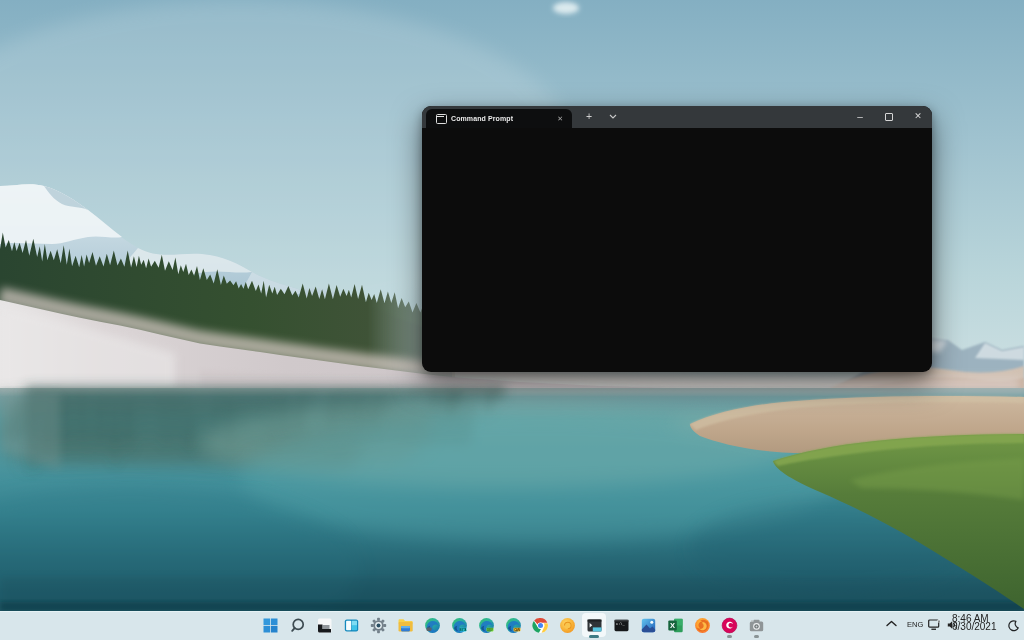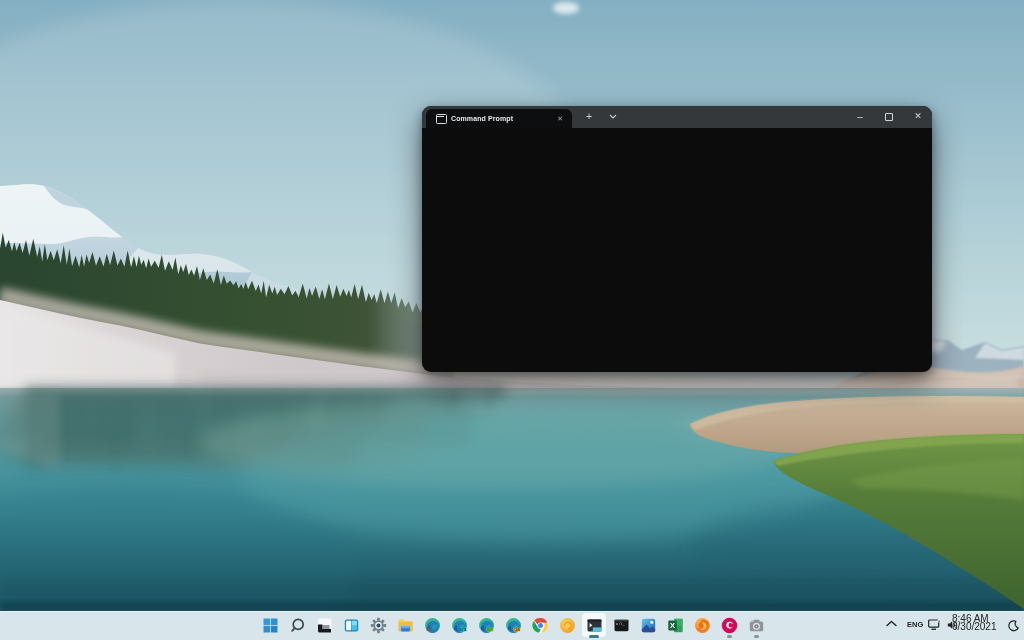--- a/index.html
+++ b/index.html
@@ -23,21 +23,21 @@
 #ctlcls{left:482px;width:28px;font-size:9px;color:#d6d6d6;}
 #ctlmax i{display:inline-block;width:6px;height:6px;border:1px solid #d6d6d6;border-radius:1px;vertical-align:middle;}
 #term{position:absolute;left:7px;top:28px;font:bold 9px/12.8px "Liberation Mono",monospace;color:#cfcfcf;white-space:pre;}
 #cur{display:inline-block;width:2px;height:10px;background:#d8d8d8;vertical-align:-2px;}
 
 #bar{position:absolute;left:0;top:611px;width:1024px;height:29px;background:#d8e6eb;border-top:1px solid #e6f2f5;box-sizing:border-box;}
 .ic{position:absolute;top:617px;width:17px;height:17px;}
 #hl{position:absolute;left:582px;top:613px;width:24px;height:24px;background:rgba(252,254,255,.75);border-radius:4px;}
 .dash{position:absolute;top:635px;height:2.5px;border-radius:2px;}
 #tray{position:absolute;top:611px;left:880px;width:144px;height:29px;font-family:"Liberation Sans",sans-serif;color:#1b1f20;}
-#eng{position:absolute;left:27px;top:9px;font-size:7.5px;font-weight:700;color:#222;}
+#eng{position:absolute;left:27px;top:9px;font-size:7.5px;font-weight:400;color:#222;}
 #clock{position:absolute;left:72px;top:3.5px;width:46px;font-size:10px;line-height:8.5px;color:#222;}
 </style>
 </head>
 <body>
 <div id="stage">
 <svg id="wall" width="1024" height="640" viewBox="0 0 1024 640">
 <defs>
 <linearGradient id="sky" x1="0" y1="0" x2="0" y2="1">
  <stop offset="0" stop-color="#84afc2"></stop>
           <stop offset=".35" stop-color="#9fc2cf"></stop>

